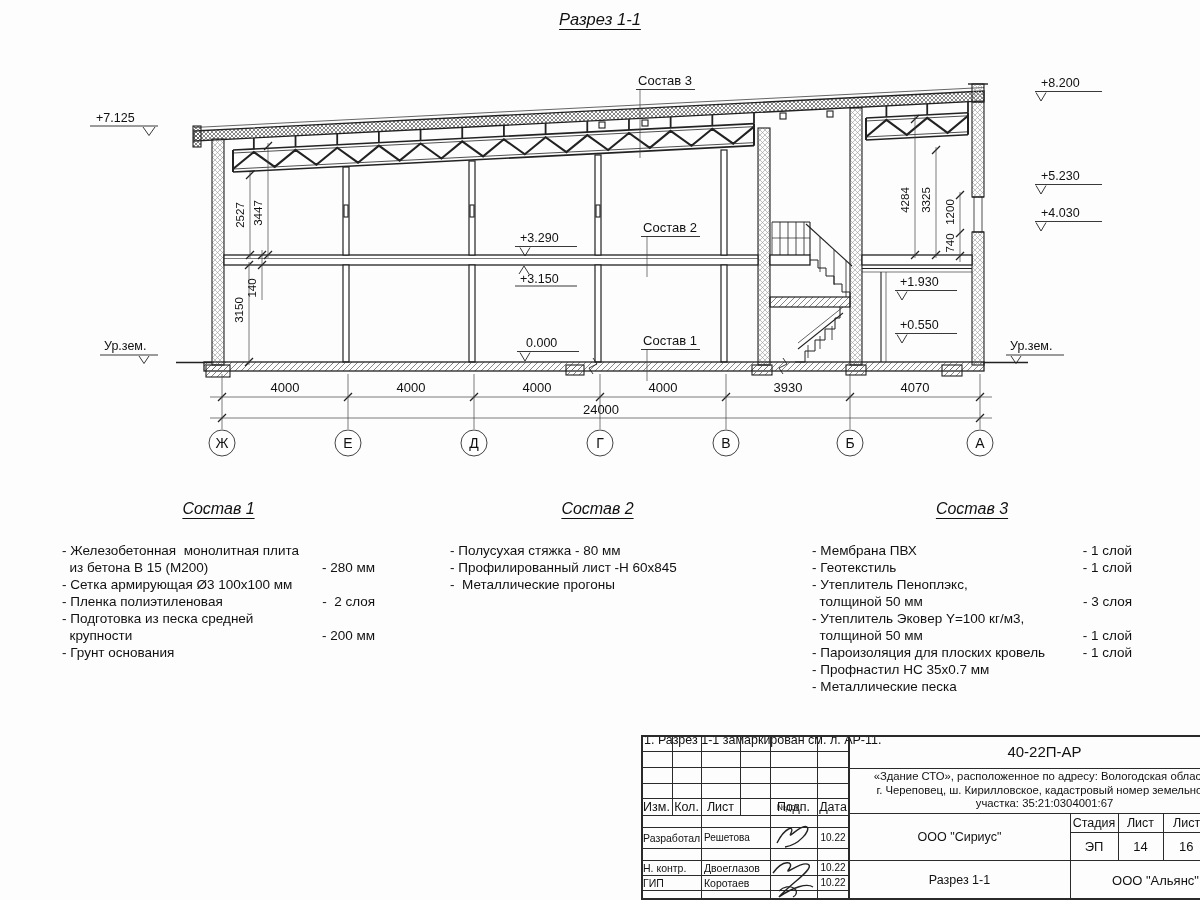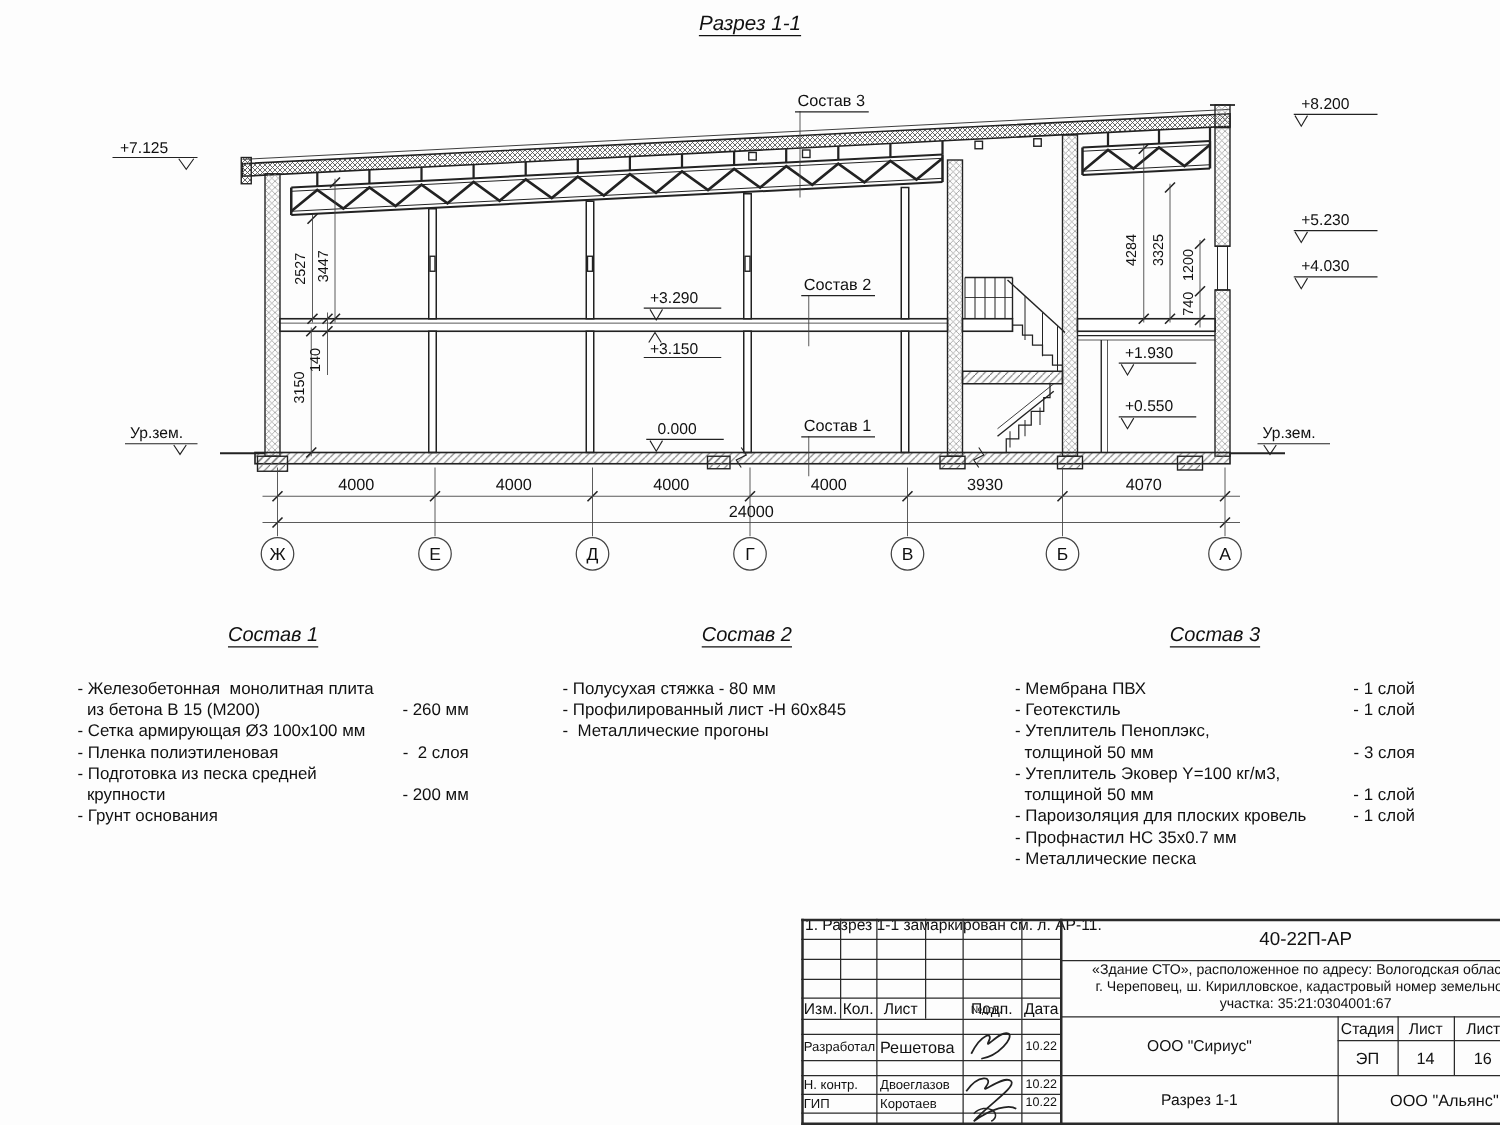--- a/index.html
+++ b/index.html
@@ -279,21 +279,21 @@
     <text x="850" y="448" font-size="14" text-anchor="middle">Б</text>
     <text x="980" y="448" font-size="14" text-anchor="middle">А</text>
   </g>
 </svg>
 
 <div class="comp" style="left:62px;top:500px;width:313px;">
   <div class="comp-title">Состав 1</div>
   <div class="comp-item">
       <span class="t">- Железобетонная  монолитная плита
   из бетона В 15 (М200)</span>
-      <span class="v">- 260 мм</span>
+      <span class="v">- 280 мм</span>
     </div>
   <div class="comp-item">
       <span class="t">- Сетка армирующая Ø3 100х100 мм</span>
       <span class="v"></span>
     </div>
   <div class="comp-item">
       <span class="t">- Пленка полиэтиленовая</span>
       <span class="v">-  2 слоя</span>
     </div>
   <div class="comp-item">
@@ -383,21 +383,21 @@
   <div class="vl" style="left:60px;top:80px;height:85px;"></div>
   <div class="vl" style="left:129px;top:80px;height:85px;"></div>
   <div class="vl" style="left:176px;top:80px;height:85px;"></div>
   <div class="hl" style="left:0;top:92px;width:208px;"></div>
   <div class="hl" style="left:0;top:113px;width:208px;"></div>
   <div class="hl" style="left:0;top:125px;width:208px;"></div>
   <div class="hl" style="left:0;top:140px;width:208px;"></div>
   <div class="hl" style="left:0;top:155px;width:208px;"></div>
 
   <div class="cell" style="left:2px;top:92px;width:58px;height:21px;font-size:10.5px;justify-content:flex-start;">Разработал</div>
-  <div class="cell" style="left:63px;top:92px;width:64px;height:21px;font-size:13px;justify-content:flex-start;">Решетова</div>
+  <div class="cell" style="left:63px;top:92px;width:64px;height:21px;font-size:10px;justify-content:flex-start;">Решетова</div>
   <div class="cell" style="left:178px;top:92px;width:28px;height:21px;font-size:10px;">10.22</div>
   <div class="cell" style="left:2px;top:125px;width:58px;height:15px;font-size:10.5px;justify-content:flex-start;">Н. контр.</div>
   <div class="cell" style="left:63px;top:125px;width:64px;height:15px;font-size:10.5px;justify-content:flex-start;">Двоеглазов</div>
   <div class="cell" style="left:178px;top:125px;width:28px;height:15px;font-size:10px;">10.22</div>
   <div class="cell" style="left:2px;top:140px;width:58px;height:15px;font-size:10.5px;justify-content:flex-start;">ГИП</div>
   <div class="cell" style="left:63px;top:140px;width:64px;height:15px;font-size:10.5px;justify-content:flex-start;">Коротаев</div>
   <div class="cell" style="left:178px;top:140px;width:28px;height:15px;font-size:10px;">10.22</div>
 
   <svg class="abs" style="left:130px;top:84px;" width="46" height="30" viewBox="0 0 46 30">
     <path d="M6,24 C14,8 24,6 20,14 C16,22 30,4 36,8 C40,11 28,26 14,28" stroke="#222" fill="none" stroke-width="1.4"></path>

